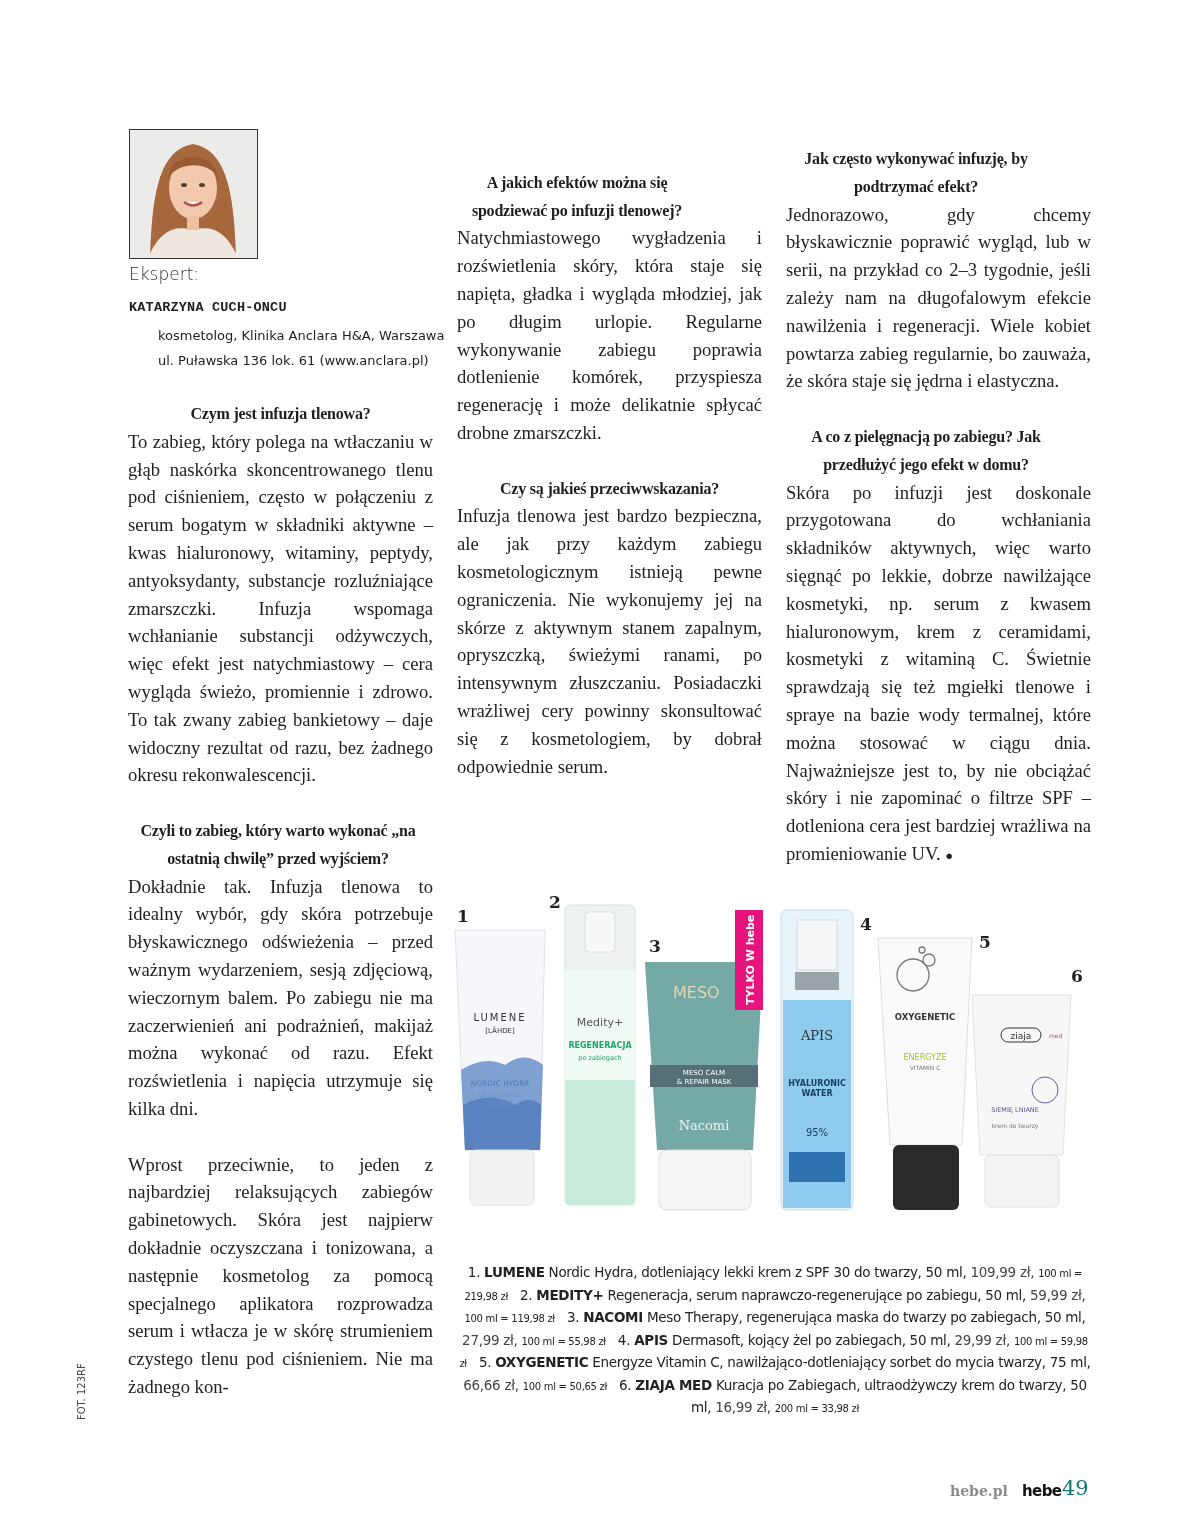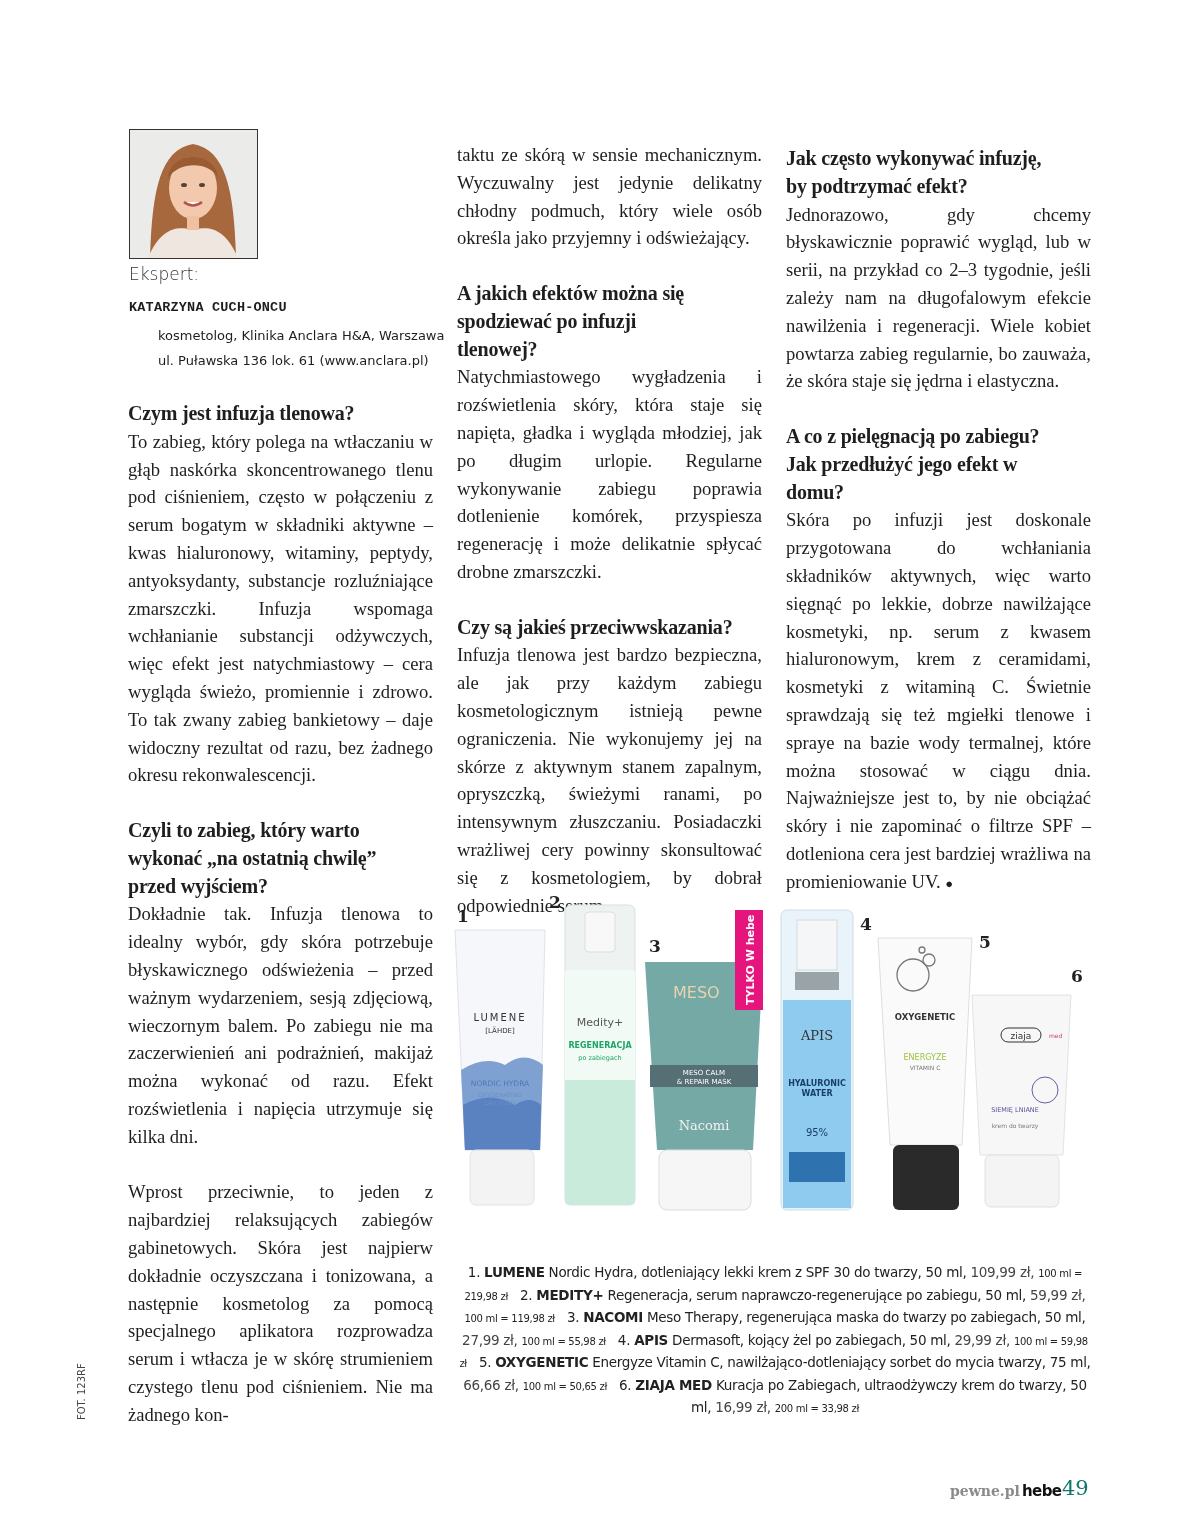--- a/index.html
+++ b/index.html
@@ -1,20 +1,20 @@
 <!DOCTYPE html>
 <html><head>
 <meta charset="utf-8">
 <style>
   html, body { margin:0; padding:0; background:#fff; }
   body { width:1203px; height:1536px; position:relative; overflow:hidden; color:#1e1e1e; }
 
   .col { position:absolute; width:305px; font-family:"Liberation Serif", "DejaVu Serif", serif; font-size:18.6px; line-height:27.8px; text-align:justify; }
   .col p { margin:0; }
-  .col h3 { margin:0; font-size:20px; font-weight:bold; line-height:27.8px; text-align:left; letter-spacing:-0.2px; }
+  .col h3 { margin:0; font-size:16px; font-weight:bold; line-height:27.8px; text-align:center; letter-spacing:-0.2px; }
   .gap { height:27.8px; }
 
   #col1 { left:128px; top:400px; }
   #col2 { left:457px; top:141px; }
   #col3 { left:786px; top:145px; }
 
   .portrait { position:absolute; left:129px; top:129px; width:127px; height:128px; border:1px solid #333; background:#ececeb; overflow:hidden; }
   .expert-label { position:absolute; left:129px; top:264px; font-family:"DejaVu Sans", sans-serif; font-size:17px; font-weight:300; color:#333; }
   .expert-name { position:absolute; left:129px; top:300px; font-family:Liberation Mono, monospace; font-size:13.5px; font-weight:bold; letter-spacing:0.2px; }
   .expert-line { position:absolute; left:129px; font-family:"DejaVu Sans", sans-serif; font-size:13px;margin-left:29px; }
@@ -58,21 +58,20 @@
   <h3>Czym jest infuzja tlenowa?</h3>
   <p>To zabieg, który polega na wtłaczaniu w głąb naskórka skoncentrowanego tlenu pod ciśnieniem, często w połączeniu z serum bogatym w składniki aktywne – kwas hialuronowy, witaminy, peptydy, antyoksydanty, substancje rozluźniające zmarszczki. Infuzja wspomaga wchłanianie substancji odżywczych, więc efekt jest natychmiastowy – cera wygląda świeżo, promiennie i zdrowo. To tak zwany zabieg bankietowy – daje widoczny rezultat od razu, bez żadnego okresu rekonwalescencji.</p>
   <div class="gap"></div>
   <h3 style="width:300px">Czyli to zabieg, który warto wykonać „na ostatnią chwilę” przed wyjściem?</h3>
   <p>Dokładnie tak. Infuzja tlenowa to idealny wybór, gdy skóra potrzebuje błyskawicznego odświeżenia – przed ważnym wydarzeniem, sesją zdjęciową, wieczornym balem. Po zabiegu nie ma zaczerwienień ani podrażnień, makijaż można wykonać od razu. Efekt rozświetlenia i napięcia utrzymuje się kilka dni.</p>
   <div class="gap"></div>
   <p>Wprost przeciwnie, to jeden z najbardziej relaksujących zabiegów gabinetowych. Skóra jest najpierw dokładnie oczyszczana i tonizowana, a następnie kosmetolog za pomocą specjalnego aplikatora rozprowadza serum i wtłacza je w skórę strumieniem czystego tlenu pod ciśnieniem. Nie ma żadnego kon-</p>
 </div>
 
 <div class="col" id="col2">
-  <p>taktu ze skórą w sensie mechanicznym. Wyczuwalny jest jedynie delikatny chłodny podmuch, który wiele osób określa jako przyjemny i odświeżający.</p>
   <div class="gap"></div>
   <h3 style="width:240px">A jakich efektów można się spodziewać po infuzji tlenowej?</h3>
   <p>Natychmiastowego wygładzenia i rozświetlenia skóry, która staje się napięta, gładka i wygląda młodziej, jak po długim urlopie. Regularne wykonywanie zabiegu poprawia dotlenienie komórek, przyspiesza regenerację i może delikatnie spłycać drobne zmarszczki.</p>
   <div class="gap"></div>
   <h3>Czy są jakieś przeciwwskazania?</h3>
   <p>Infuzja tlenowa jest bardzo bezpieczna, ale jak przy każdym zabiegu kosmetologicznym istnieją pewne ograniczenia. Nie wykonujemy jej na skórze z aktywnym stanem zapalnym, opryszczką, świeżymi ranami, po intensywnym złuszczaniu. Posiadaczki wrażliwej cery powinny skonsultować się z kosmetologiem, by dobrał odpowiednie serum.</p>
 </div>
 
 <div class="col" id="col3">
   <h3 style="width:260px">Jak często wykonywać infuzję, by podtrzymać efekt?</h3>
@@ -168,15 +167,15 @@
   <span>1</span>. <b>LUMENE</b> <span>Nordic Hydra, dotleniający lekki krem z SPF 30 do twarzy, 50 ml,</span> <span class="price">109,99 zł,</span> <span class="small">100 ml = 219,98 zł</span>&nbsp;&nbsp;
   <span>2</span>. <b>MEDITY+</b> <span>Regeneracja, serum naprawczo-regenerujące po zabiegu, 50 ml,</span> <span class="price">59,99 zł,</span> <span class="small">100 ml = 119,98 zł</span>&nbsp;&nbsp;
   <span>3</span>. <b>NACOMI</b> <span>Meso Therapy, regenerująca maska do twarzy po zabiegach, 50 ml,</span> <span class="price">27,99 zł,</span> <span class="small">100 ml = 55,98 zł</span>&nbsp;&nbsp;
   <span>4</span>. <b>APIS</b> <span>Dermasoft, kojący żel po zabiegach, 50 ml,</span> <span class="price">29,99 zł,</span> <span class="small">100 ml = 59,98 zł</span>&nbsp;&nbsp;
   <span>5</span>. <b>OXYGENETIC</b> <span>Energyze Vitamin C, nawilżająco-dotleniający sorbet do mycia twarzy, 75 ml,</span> <span class="price">66,66 zł,</span> <span class="small">100 ml = 50,65 zł</span>&nbsp;&nbsp;
   <span>6</span>. <b>ZIAJA MED</b> <span>Kuracja po Zabiegach, ultraodżywczy krem do twarzy, 50 ml,</span> <span class="price">16,99 zł,</span> <span class="small">200 ml = 33,98 zł</span>
 </div>
 
 <div class="credit">FOT. 123RF</div>
 
-<div class="footer-site">pewne.pl</div>
+<div class="footer-site">hebe.pl</div>
 <div class="footer-brand">hebe</div>
 <div class="footer-page">49</div>
 
 </body></html>

